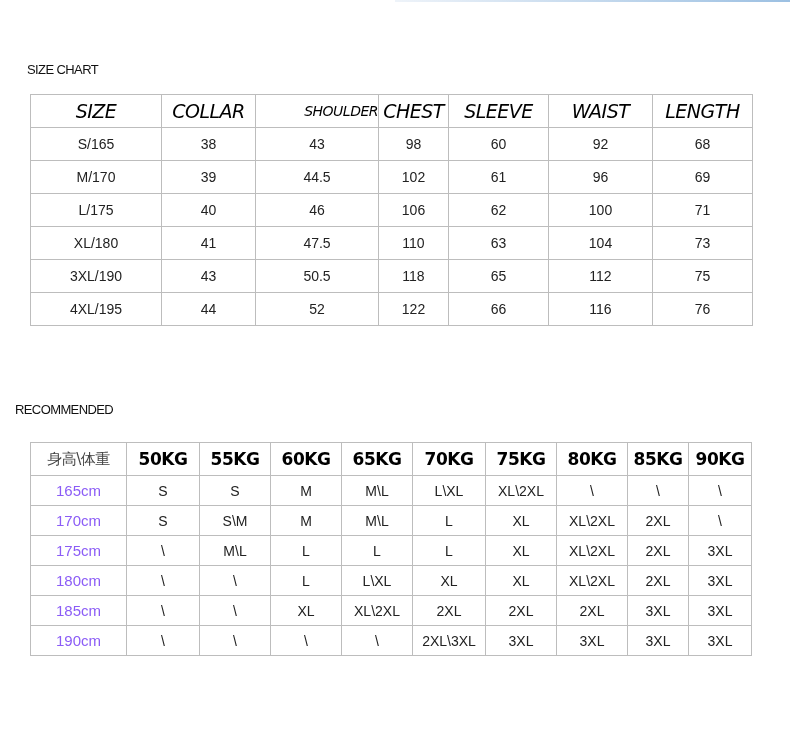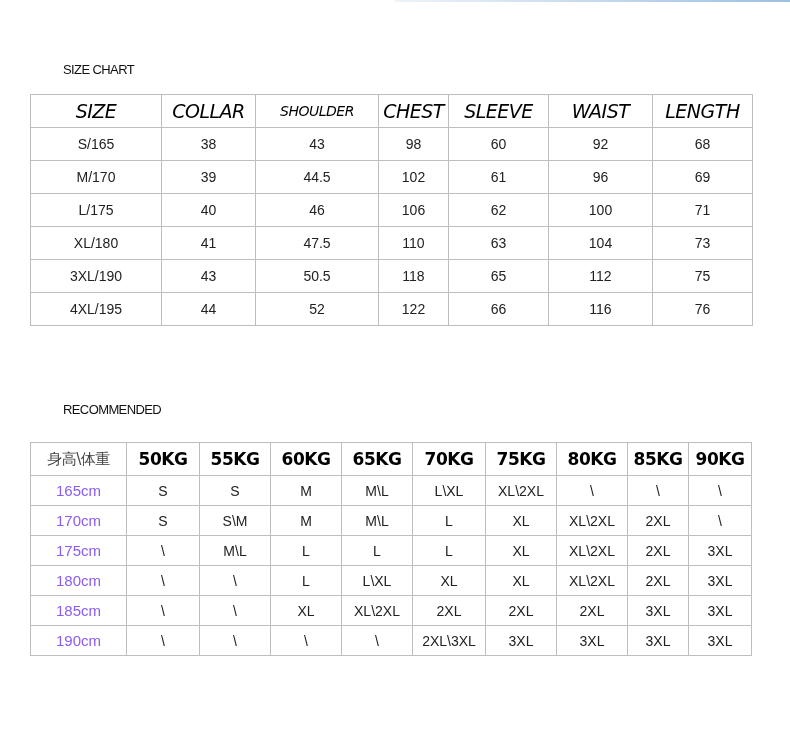--- a/index.html
+++ b/index.html
@@ -1,23 +1,23 @@
 <!DOCTYPE html>
 <html><head>
 <meta charset="utf-8">
 <style>
   html, body { margin:0; padding:0; background:#ffffff; }
   body { width:790px; height:741px; position:relative; overflow:hidden; font-family:"Liberation Sans", sans-serif; color:#111; }
   .topline { position:absolute; left:395px; top:0; width:395px; height:2px; background:linear-gradient(to right, #eef3f9, #9cc0e2); }
-  .section-title { position:absolute; font-family:"Liberation Sans", sans-serif; font-size:13px; letter-spacing:-0.6px; color:#111;margin-left:36px; }
+  .section-title { position:absolute; font-family:"Liberation Sans", sans-serif; font-size:13px; letter-spacing:-0.6px; color:#111; }
   table { border-collapse:collapse; position:absolute; table-layout:fixed; }
   td, th { border:1px solid #bdbdbd; text-align:center; padding:0; font-weight:normal; }
   #size-table { left:30px; top:94px; width:722px; }
   #size-table th { height:32px; font-family:"DejaVu Sans", sans-serif; font-size:19px; letter-spacing:-0.5px; color:#000;font-style:italic; }
-  #size-table th.small { font-size:14px; }
+  #size-table th.small { font-size:14px;text-align:right; }
   #size-table td { height:32px; font-size:14px; color:#222; }
   #rec-table { left:30px; top:442px; width:722px; }
   #rec-table th { height:32px; font-family:"DejaVu Sans", sans-serif; font-size:17px; font-weight:bold; letter-spacing:-0.5px; color:#000; }
   #rec-table th.corner { font-weight:normal; font-size:15px; color:#444;margin-left:40px; }
   #rec-table td { height:29px; font-size:14px; color:#222; }
   #rec-table td.rowhead { font-size:15px; color:#8b5cf6; }
 </style>
 </head>
 <body>
 
@@ -97,21 +97,21 @@
         <td>44</td>
         <td>52</td>
         <td>122</td>
         <td>66</td>
         <td>116</td>
         <td>76</td>
       </tr>
     </tbody>
 </table>
 
-<div class="section-title" style="left:27px; top:402px;">RECOMMENDED</div>
+<div class="section-title" style="left:15px; top:402px;">RECOMMENDED</div>
 
 <table id="rec-table">
   <colgroup>
     <col style="width:96px">
       <col style="width:73px">
       <col style="width:71px">
       <col style="width:71px">
       <col style="width:71px">
       <col style="width:73px">
       <col style="width:71px">

